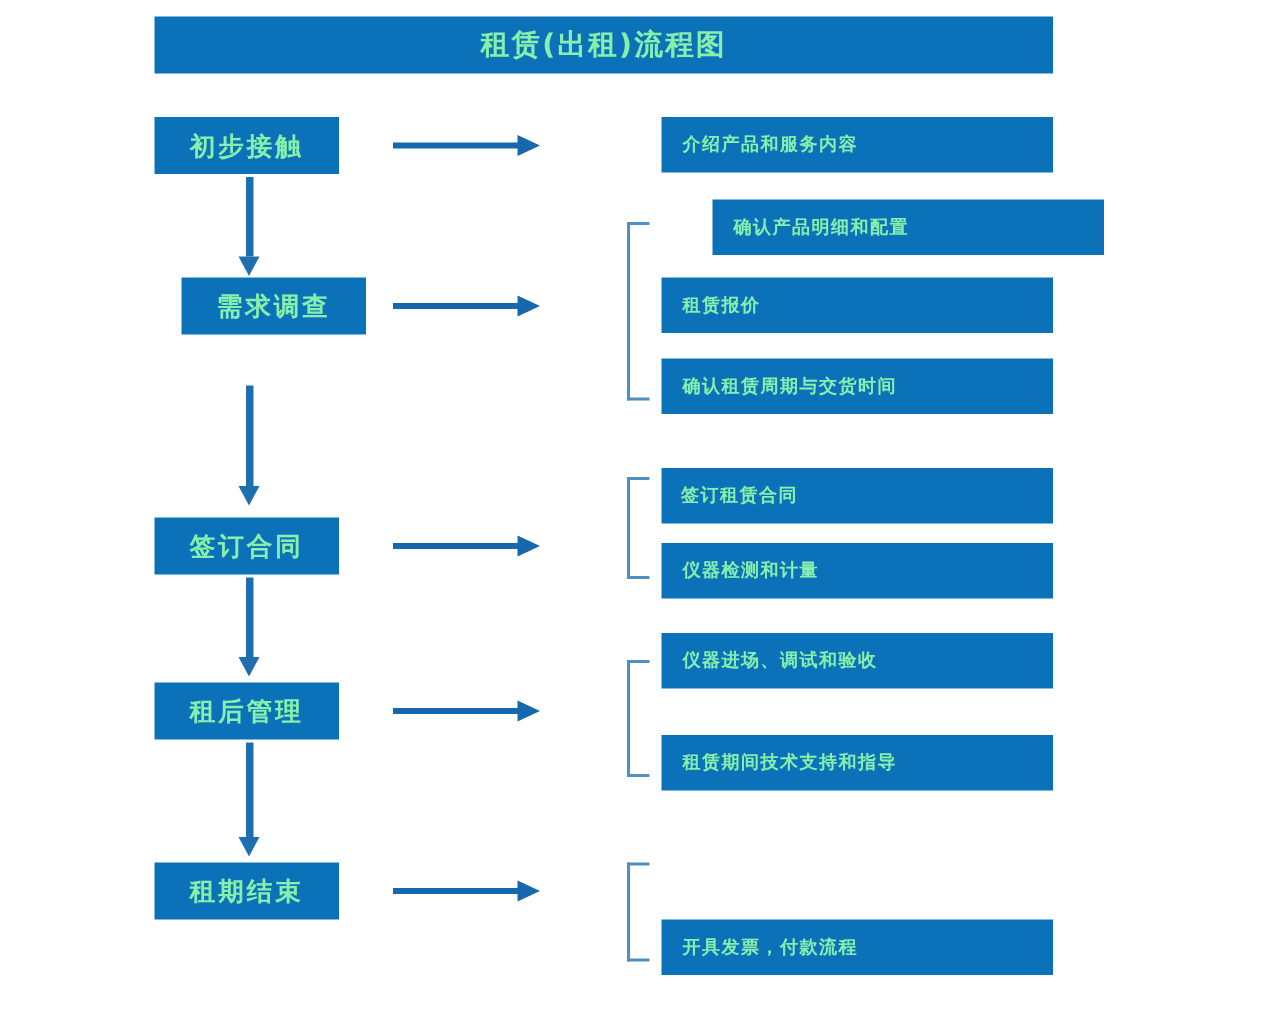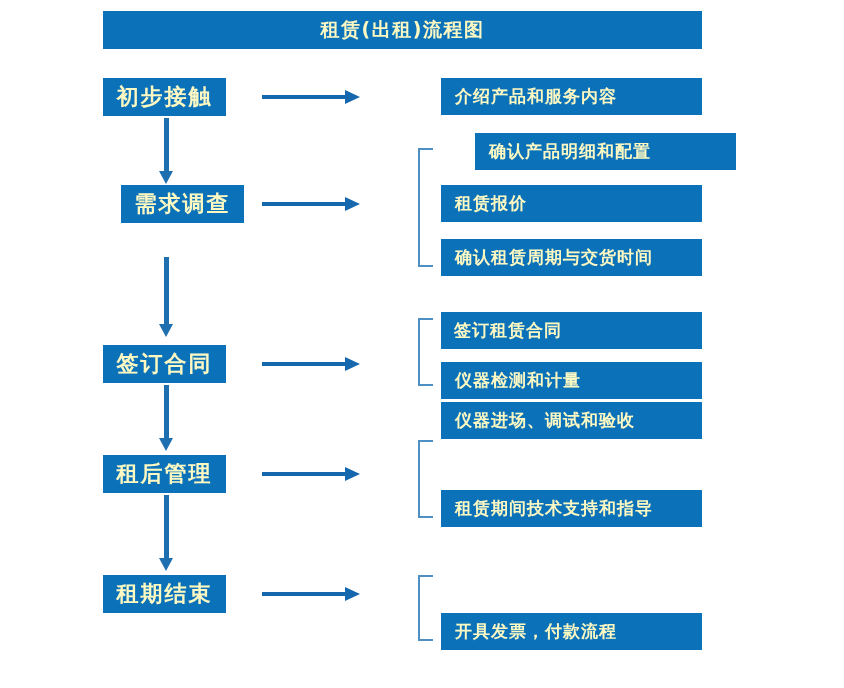--- a/index.html
+++ b/index.html
@@ -13,21 +13,21 @@
   #canvas {
     position: relative;
     width: 844px;
     height: 688px;
     background: #ffffff;
     overflow: hidden;
   }
   .box {
     position: absolute;
     background: #0B72B9;
-    color: #fef9c3;
+    color: #86efac;
     font-weight: bold;
     display: flex;
     align-items: center;
     box-sizing: border-box;
     letter-spacing: 1px;
     white-space: nowrap;
   }
   .title-box {
     left: 103px;
     top: 11px;
@@ -35,30 +35,30 @@
     height: 38px;
     justify-content: center;
     font-size: 19px;
     letter-spacing: 1.5px;
   }
   .stage-box {
     left: 103px;
     width: 123px;
     height: 38px;
     justify-content: center;
-    font-size: 22px;
+    font-size: 17px;
     letter-spacing: 2px;
   }
   .detail-box {
     left: 441px;
     width: 261px;
     height: 37px;
     justify-content: flex-start;
     padding-left: 14px;
-    font-size: 17px;
+    font-size: 12px;
     letter-spacing: 1px;
   }
   
   .h-arrow {
     position: absolute;
     left: 262px;
     width: 98px;
     height: 14px;
   }
   .h-arrow .shaft {
@@ -171,21 +171,21 @@
 
   <div class="box stage-box" style="top:455px;">租后管理</div>
 
   <div class="h-arrow" style="top:467px;">
     <div class="shaft"></div>
     <div class="head"></div>
   </div>
 
   <div class="bracket" style="top:440px; height:78px;"></div>
 
-  <div class="box detail-box" style="top:402px;">仪器进场、调试和验收</div>
+  <div class="box detail-box" style="top:422px;">仪器进场、调试和验收</div>
   <div class="box detail-box" style="top:490px;">租赁期间技术支持和指导</div>
 
   <div class="v-arrow" style="top:495px; height:76px;">
     <div class="shaft" style="height:63px;"></div>
     <div class="head"></div>
   </div>
 
   <div class="box stage-box" style="top:575px;">租期结束</div>
 
   <div class="h-arrow" style="top:587px;">

